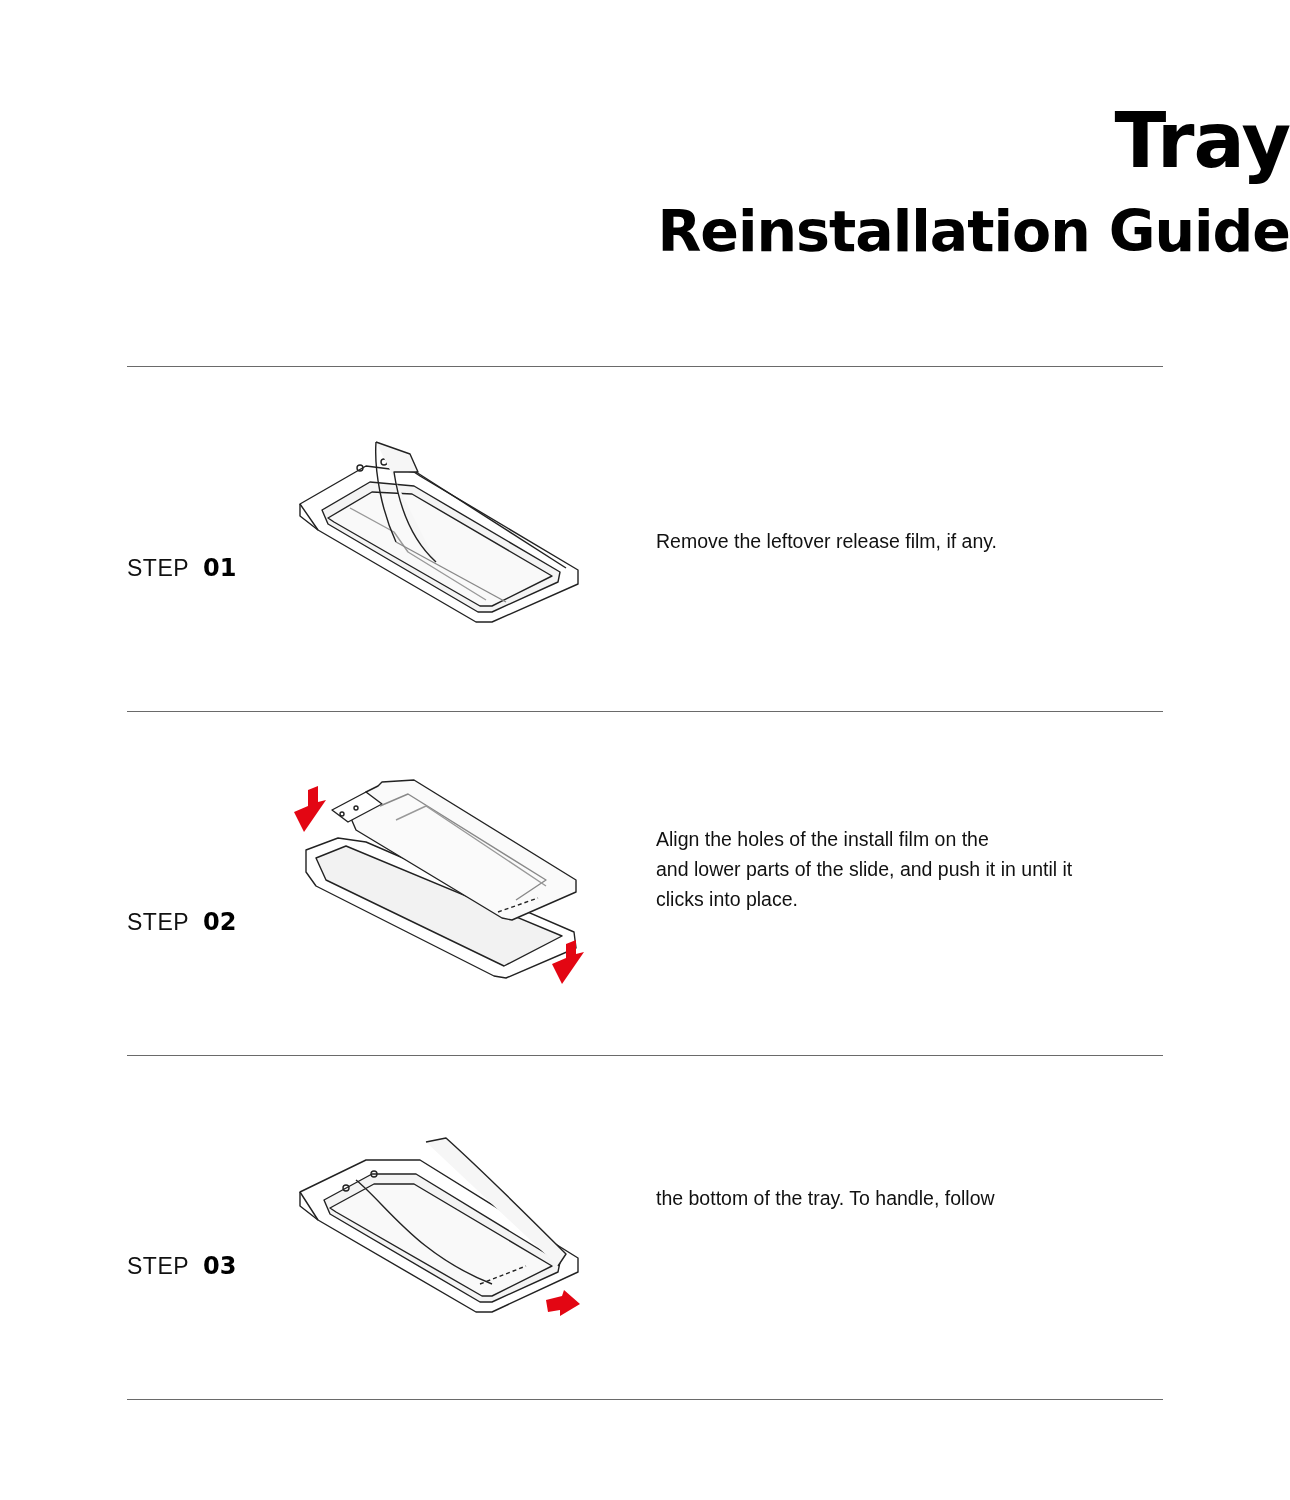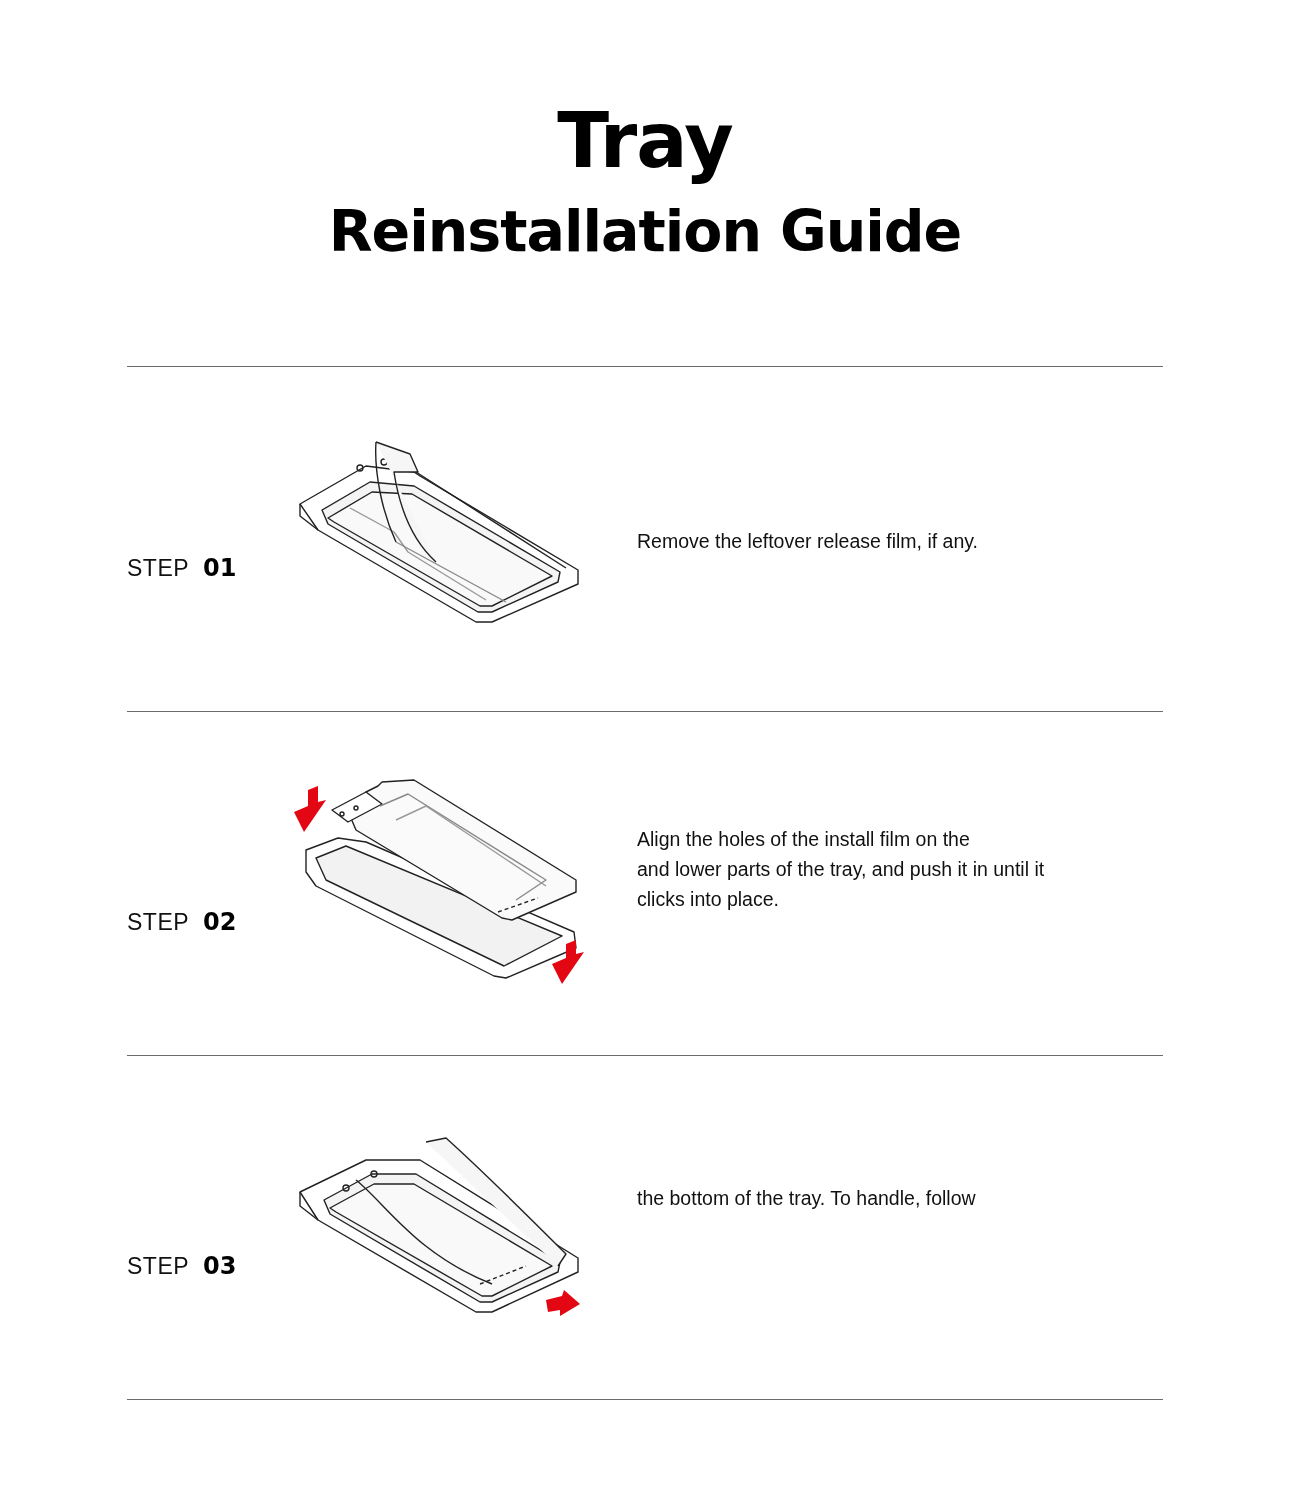--- a/index.html
+++ b/index.html
@@ -1,24 +1,24 @@
 <!DOCTYPE html>
 <html><head>
   <meta charset="utf-8">
   <style>
     html, body { margin: 0; padding: 0; background: #ffffff; }
     body { width: 1290px; height: 1500px; position: relative; overflow: hidden; font-family: "Liberation Sans", sans-serif; color: #111; }
-    .title { position: absolute; left: 0; width: 1290px; text-align: center; font-family: "DejaVu Sans", sans-serif; font-weight: bold; color: #000; letter-spacing: -1px; }
+    .title { position: absolute; left: 0; width: 1290px; text-align: right; font-family: "DejaVu Sans", sans-serif; font-weight: bold; color: #000; letter-spacing: -1px; }
     .title.l1 { top: 96px; font-size: 76px; line-height: 90px; }
     .title.l2 { top: 186px; font-size: 57px; line-height: 90px; }
     .divider { position: absolute; left: 127px; width: 1036px; height: 0; border-top: 1.5px solid #6a6a6a; }
     .step-label { position: absolute; left: 127px; font-size: 23px; color: #111; display: flex; align-items: baseline; }
     .step-label .word { letter-spacing: 0.5px; margin-top: 39px; }
     .step-label .num { margin-left: 14px; font-family: "DejaVu Sans", sans-serif; font-weight: bold; font-size: 24px; color: #000; }
-    .step-text { position: absolute; left: 637px; font-size: 19.5px; color: #111; line-height: 30px; }
+    .step-text { position: absolute; left: 656px; font-size: 19.5px; color: #111; line-height: 30px; }
     .step-text .line { display: block; white-space: nowrap; }
     .illus { position: absolute; }
     svg { display: block; }
   </style>
 </head>
 <body>
 
 <div>
   <div class="title l1">Tray</div>
   <div class="title l2">Reinstallation Guide</div>
@@ -73,21 +73,21 @@
         <path d="M94 30 L122 18 L260 104 L230 124" stroke="#888"></path>
         <path d="M110 44 L140 30 L260 110" stroke="#999"></path>
         <path d="M212 136 L252 122" stroke-dasharray="4 3"></path>
       </g>
       <path d="M8 36 L22 30 L22 14 L32 10 L32 26 L40 24 L18 56 Z" fill="#e30613"></path>
       <path d="M266 188 L280 182 L280 168 L290 164 L290 178 L298 176 L276 208 Z" fill="#e30613"></path>
     </svg>
   </div>
   <div class="step-text" style="top:824px">
     <span class="line">Align the holes of the install film on the</span>
-    <span class="line">and lower parts of the tray, and push it in until it</span>
+    <span class="line">and lower parts of the slide, and push it in until it</span>
     <span class="line">clicks into place.</span>
   </div>
 </section>
 
 <section>
   <div class="step-label" style="top:1214px">
     <span class="word">STEP</span>
     <span class="num">03</span>
   </div>
   <div class="illus" style="left:296px;top:1134px">

